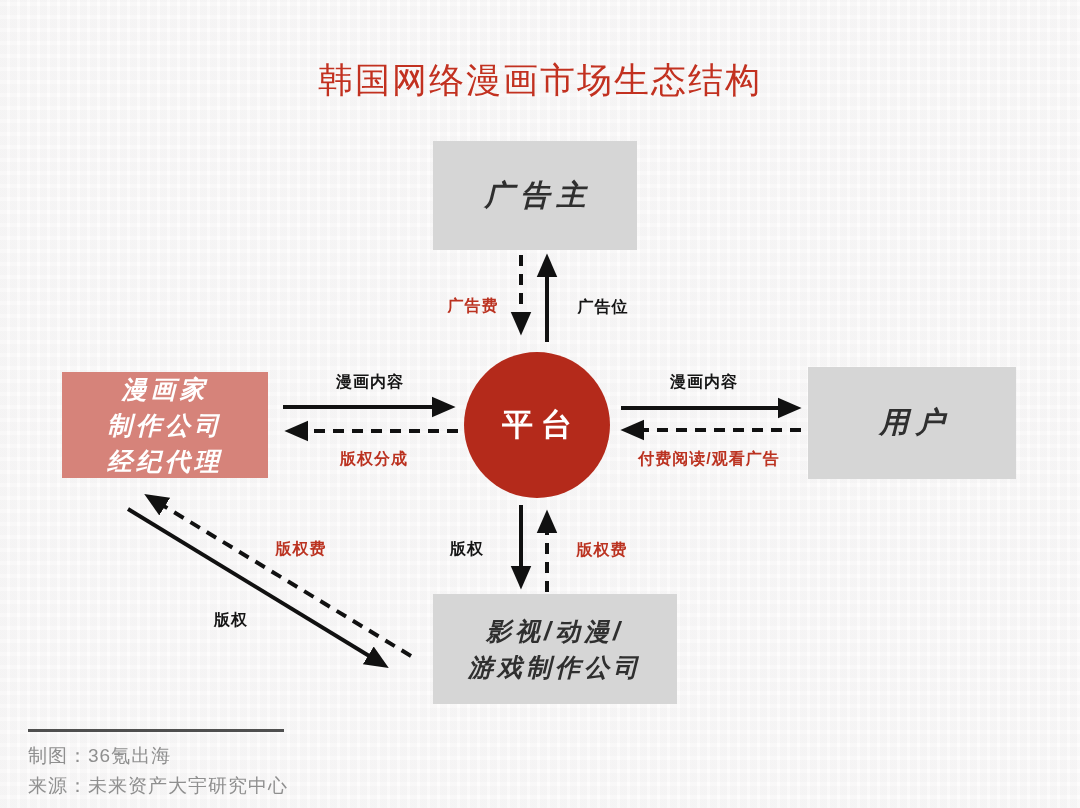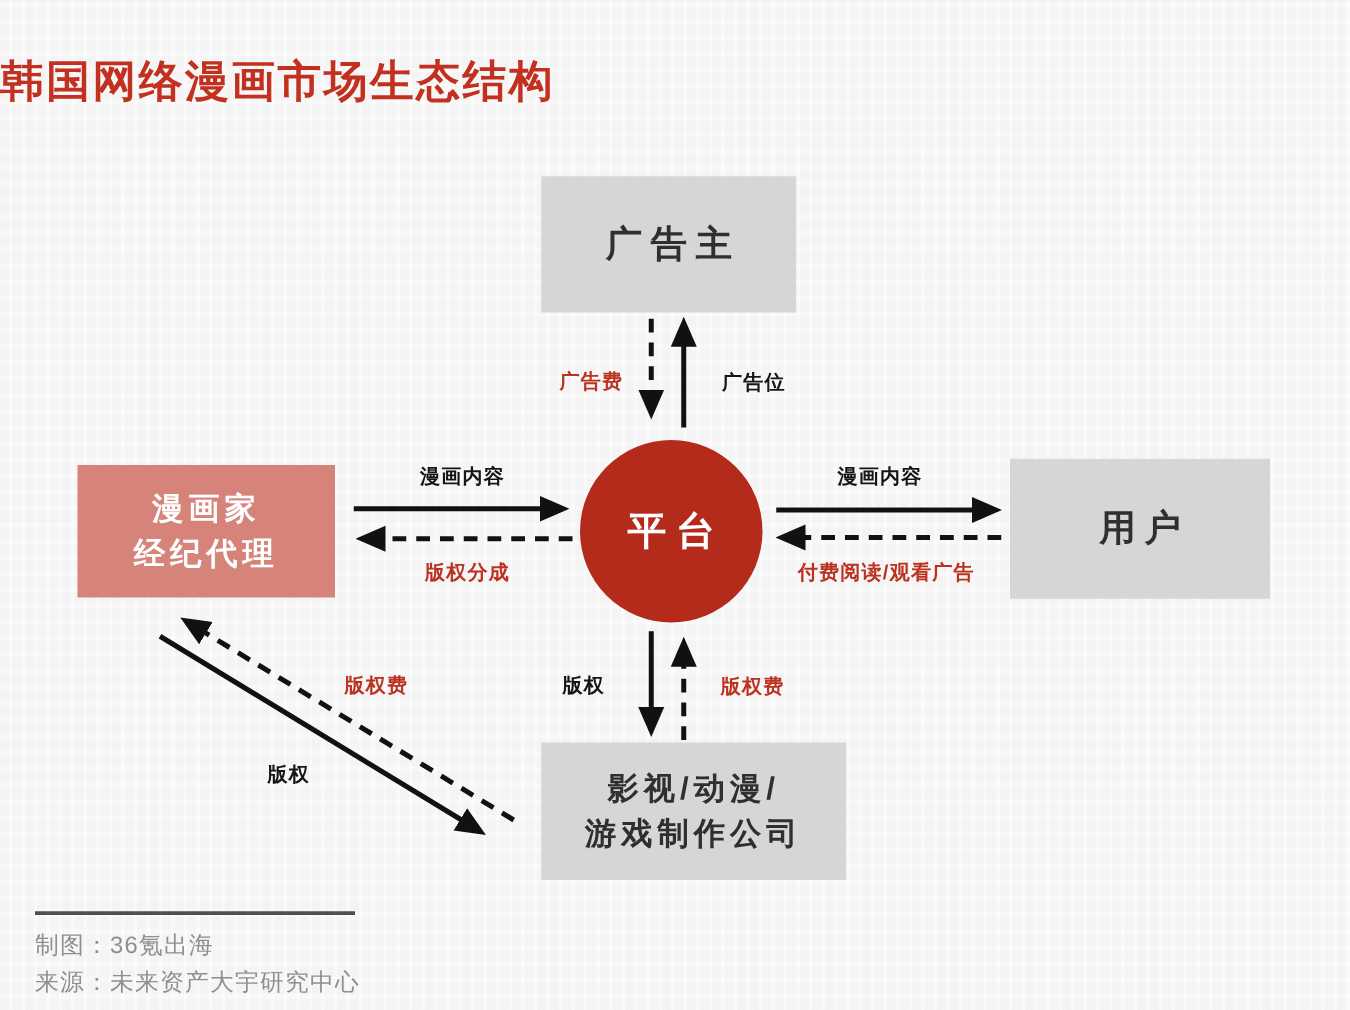--- a/index.html
+++ b/index.html
@@ -5,26 +5,27 @@
   html,body{margin:0;padding:0;background:#ffffff;}
   .canvas{
     position:relative;width:1080px;height:808px;overflow:hidden;
     font-family:"Liberation Sans","DejaVu Sans",sans-serif;
     background-color:#fdfcfc;
     background-image:
       repeating-linear-gradient(90deg, rgba(168,168,172,0.055) 0 7px, transparent 7px 10px),
       repeating-linear-gradient(0deg, rgba(168,168,172,0.045) 0 9px, transparent 9px 13px);
   }
   .title{
-    position:absolute;left:0;top:42px;width:100%;text-align:left;
-    font-size:35px;font-weight:bold;letter-spacing:2px;color:var(--title-red,#c23120);
+    position:absolute;left:0;top:57px;width:100%;text-align:center;
+    font-size:35px;font-weight:normal;letter-spacing:2px;color:var(--title-red,#c23120);
   }
   .node{
     position:absolute;display:flex;flex-direction:column;align-items:center;justify-content:center;
     text-align:center;
+    font-style:italic;
   }
   .node.gray{background:var(--gray-box,#d6d6d6);color:#2f2f2f;}
   .node.salmon{background:var(--left-box,#d6837a);color:#ffffff;}
   .node .big{font-size:29px;font-weight:600;letter-spacing:7px;text-indent:7px;}
   .node .mid{font-size:25px;font-weight:600;letter-spacing:4px;line-height:36px;}
   .node.salmon .mid{font-weight:bold;}
   .circle{
     position:absolute;left:464px;top:352px;width:146px;height:146px;border-radius:50%;
     background:var(--circle-red,#b42a1b);display:flex;align-items:center;justify-content:center;
     color:#fff;font-size:31px;font-weight:600;letter-spacing:8px;text-indent:8px;
@@ -75,20 +76,21 @@
 
     <line x1="411" y1="656" x2="149" y2="497" stroke="#111" stroke-width="4" stroke-dasharray="11 8" marker-end="url(#ah)"></line>
   </svg>
 
   <div class="node gray" style="left:433px;top:141px;width:204px;height:109px">
     <span class="big">广告主</span>
   </div>
 
   <div class="node salmon" style="left:62px;top:372px;width:206px;height:106px">
     <span class="mid">漫画家</span>
+    <span class="mid">制作公司</span>
     <span class="mid">经纪代理</span>
   </div>
 
   <div class="circle">
     <span>平台</span>
   </div>
 
   <div class="node gray" style="left:808px;top:367px;width:208px;height:112px">
     <span class="big">用户</span>
   </div>

